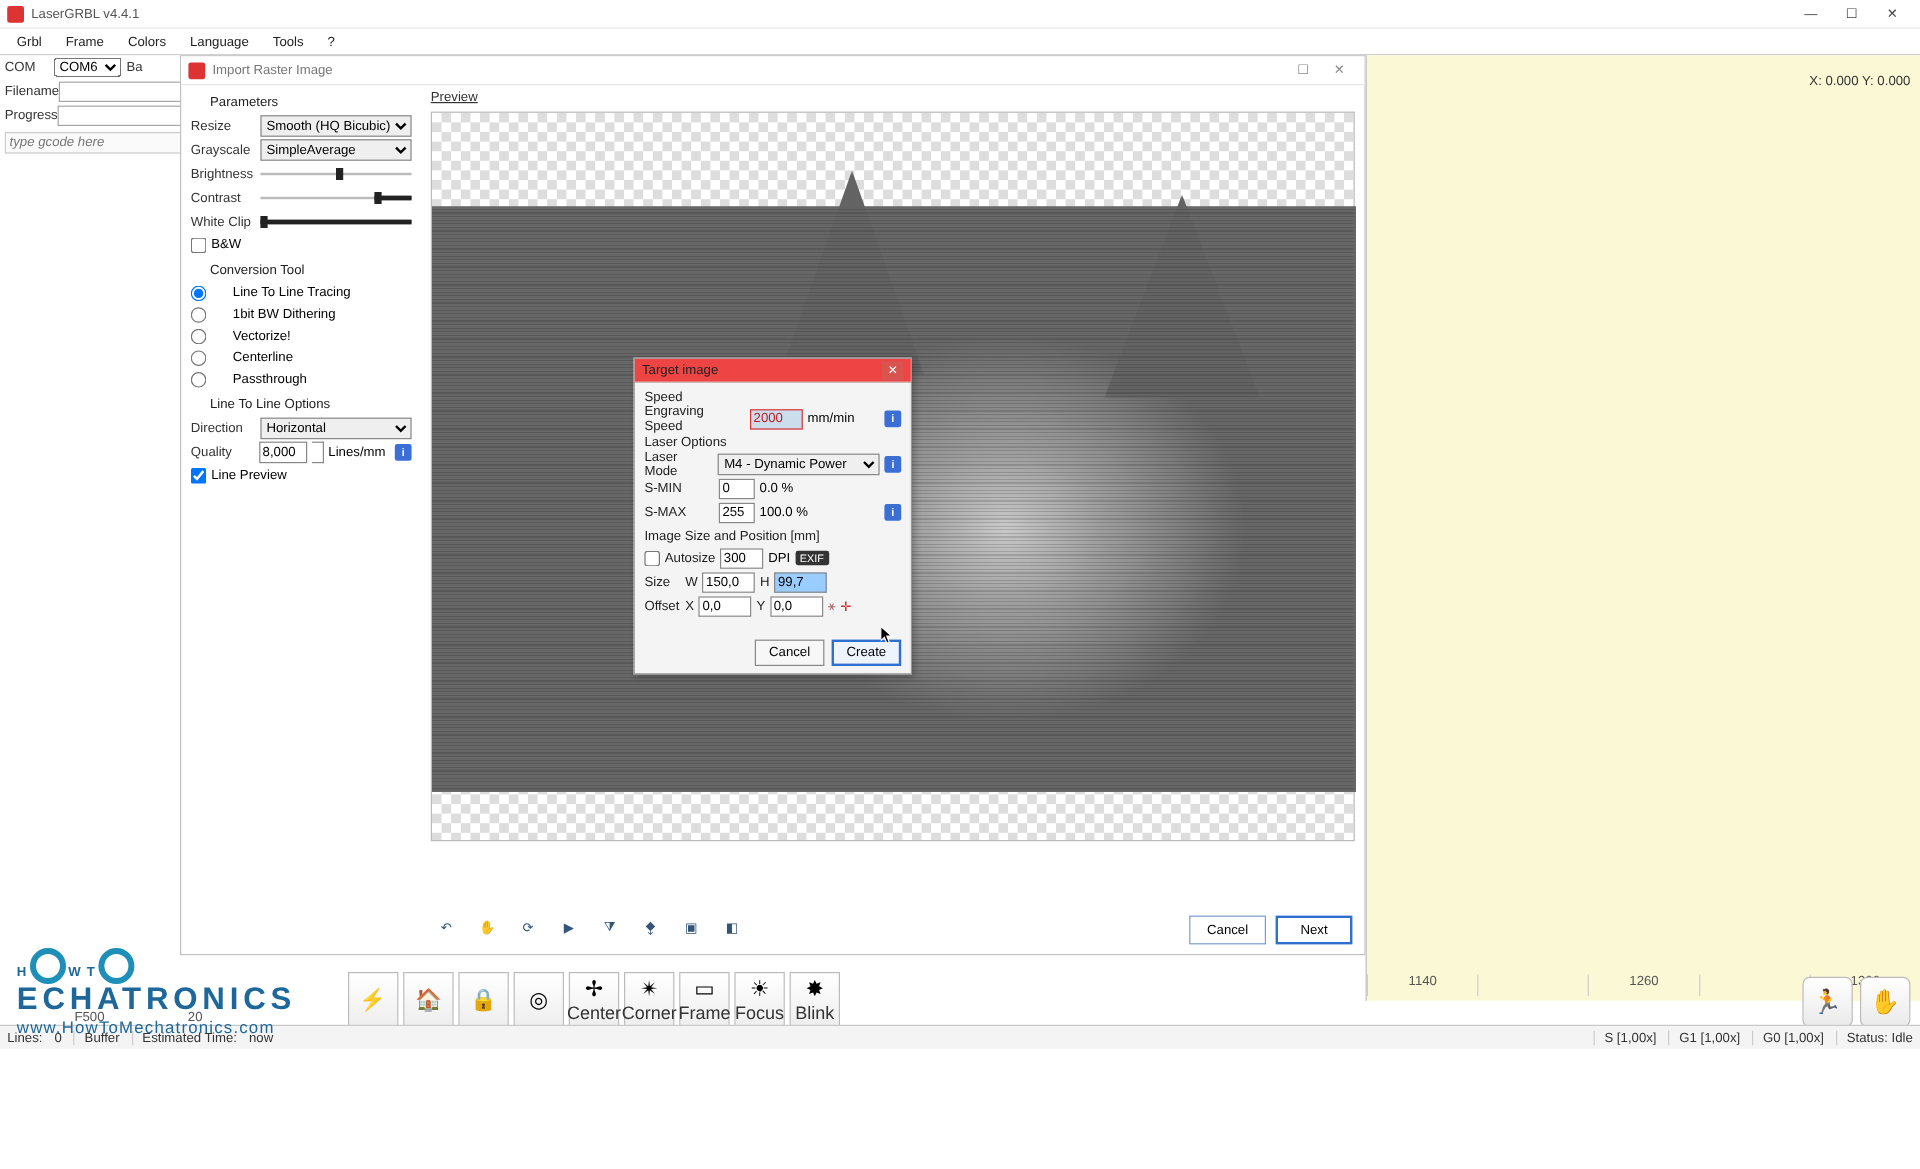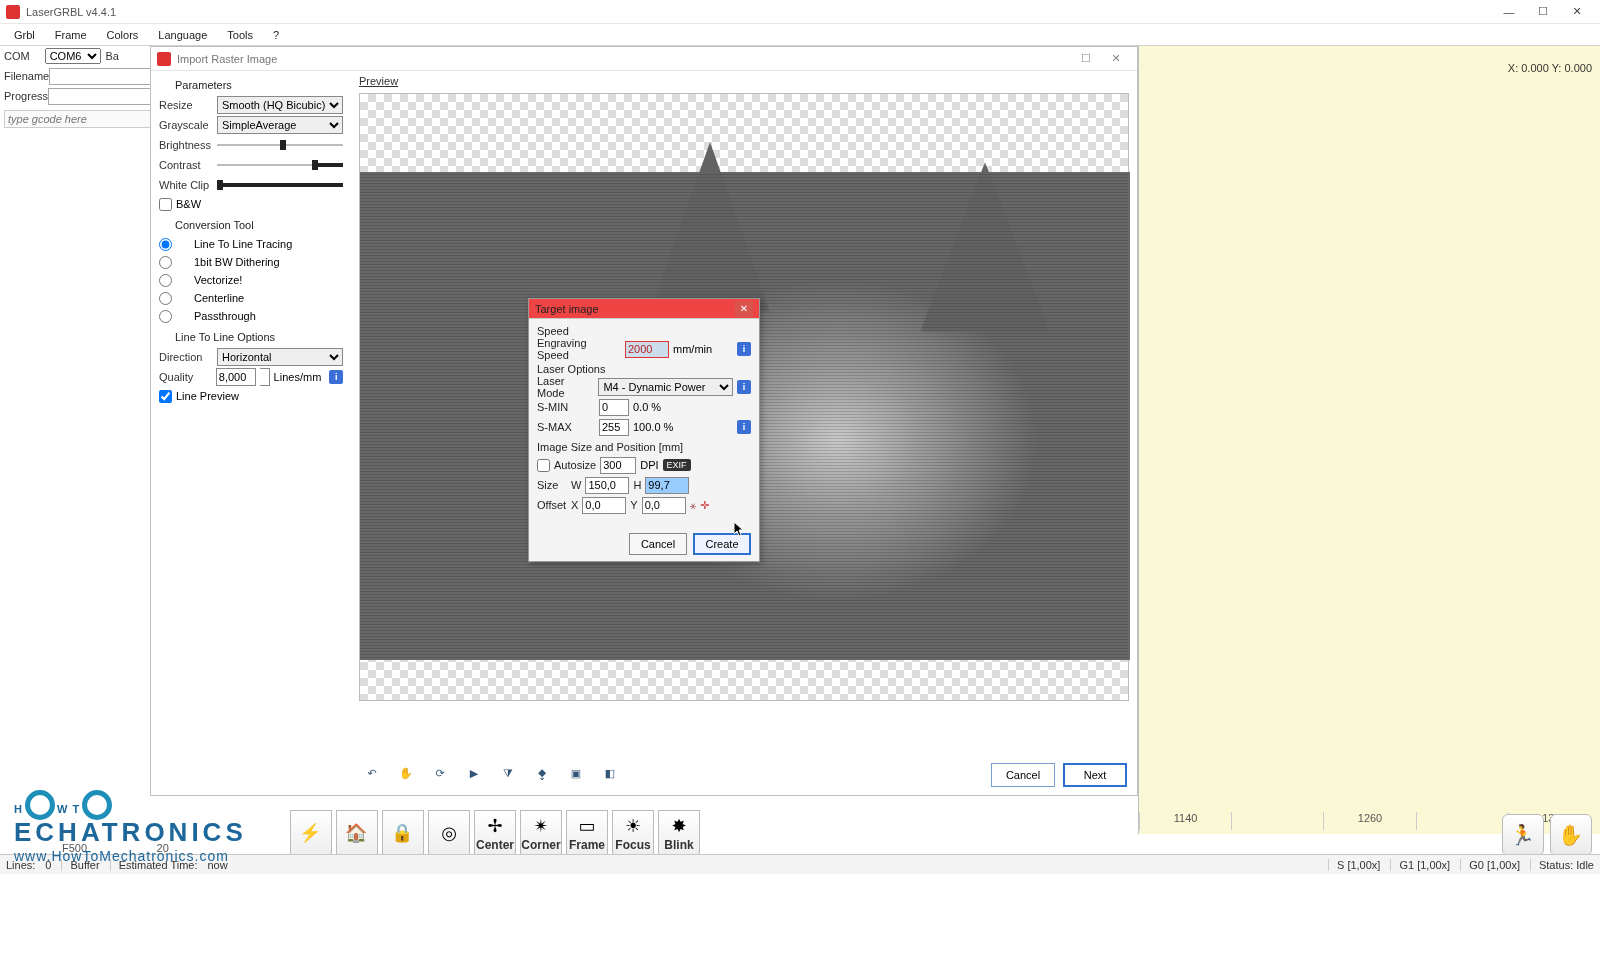--- a/index.html
+++ b/index.html
@@ -95,21 +95,21 @@
 
 .stage { position:absolute; left:1138px; top:46px; right:0; bottom:140px; background:#fbf9d5; border-left:1px solid #c0c0c0;}
 .stage .coord { position:absolute; right:8px; top:16px; color:#333;}
 .stage .ruler-b { position:absolute; left:0; right:0; bottom:4px; height:18px; display:flex; color:#555;}
 .stage .tick { flex:1; text-align:center; border-left:1px solid #ccc;}
 
 
 .bigtoolbar { position:absolute; left:290px; bottom:118px; display:flex; gap:4px;}
 .bigtoolbar .bigbtn { width:42px; height:46px; border:1px solid #bbb; background:linear-gradient(#fff,#eee); display:flex; flex-direction:column; align-items:center; justify-content:center; gap:1px;}
 .bigtoolbar .bigbtn .bi { font-size:18px;}
-.bigtoolbar .bigbtn .bl { font-size:12px; color:#333;font-weight:bold;}
+.bigtoolbar .bigbtn .bl { font-size:15px; color:#333;}
 
 
 .rightbtns { position:absolute; right:8px; bottom:118px; display:flex; gap:6px;}
 .rightbtns .rb { width:42px; height:42px; border-radius:6px; border:1px solid #bbb; background:linear-gradient(#fff,#eaeaea); display:flex; align-items:center; justify-content:center; font-size:20px; color:#555;}
 
 
 .statusbar { position:absolute; left:0; right:0; bottom:100px; height:20px; border-top:1px solid #c8c8c8; background:#f4f4f4; display:flex; align-items:center; padding:0 6px; gap:10px; color:#333;}
 .statusbar .seg { border-left:1px solid #ccc; padding-left:8px;}
 .statusbar .right { margin-left:auto; display:flex; gap:10px;}
 

